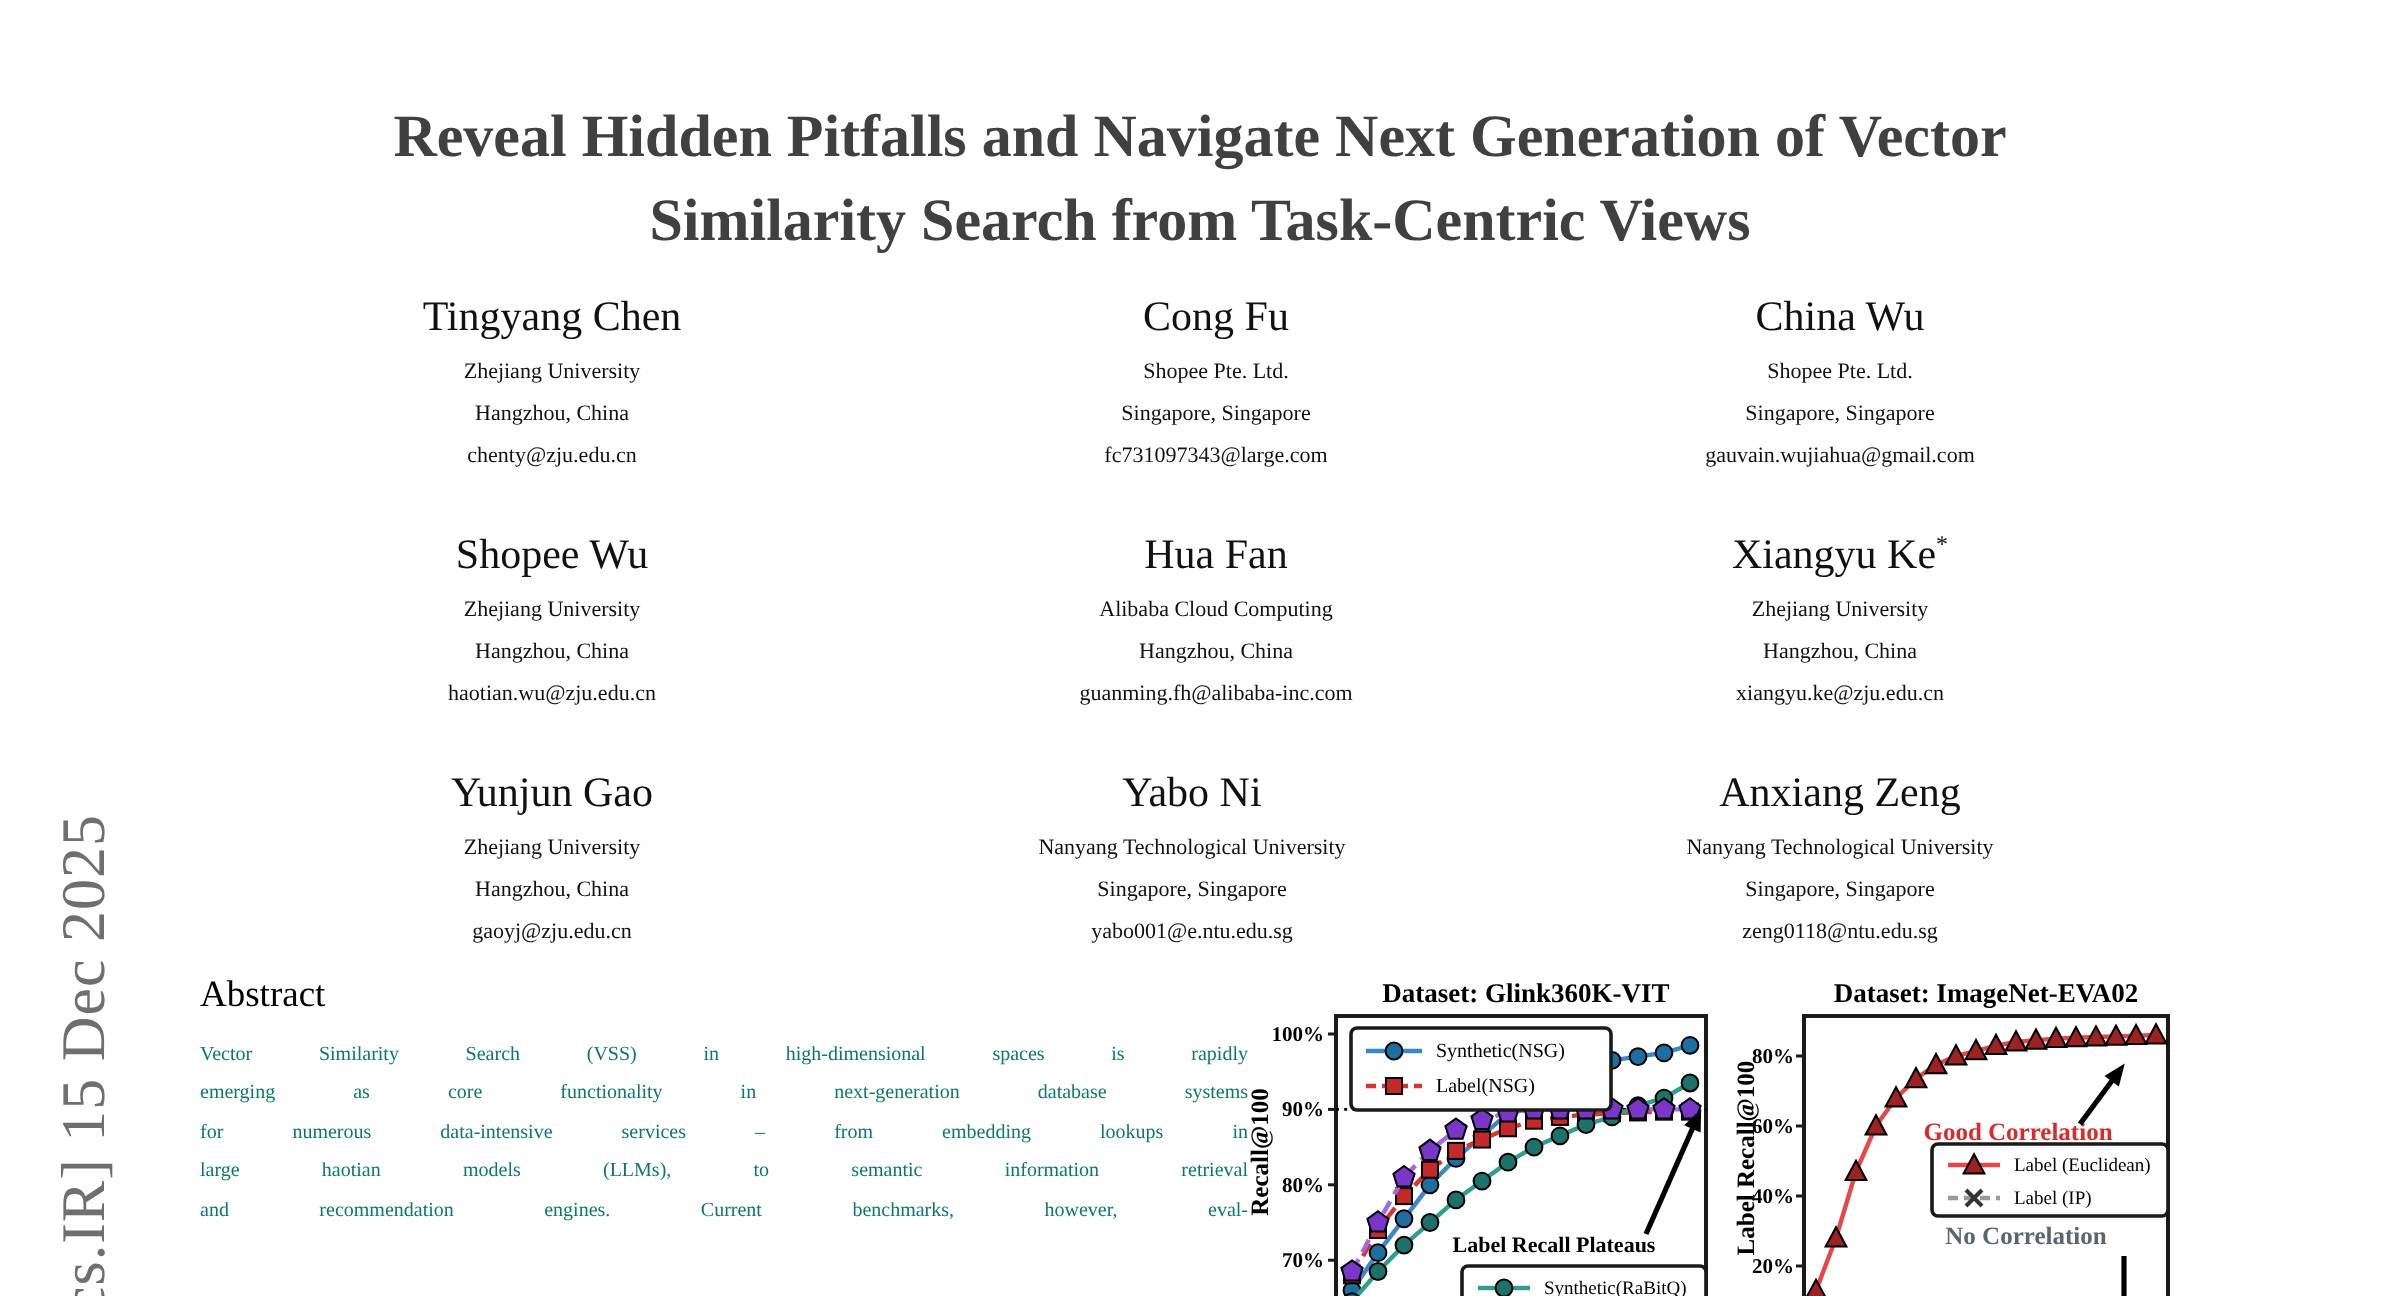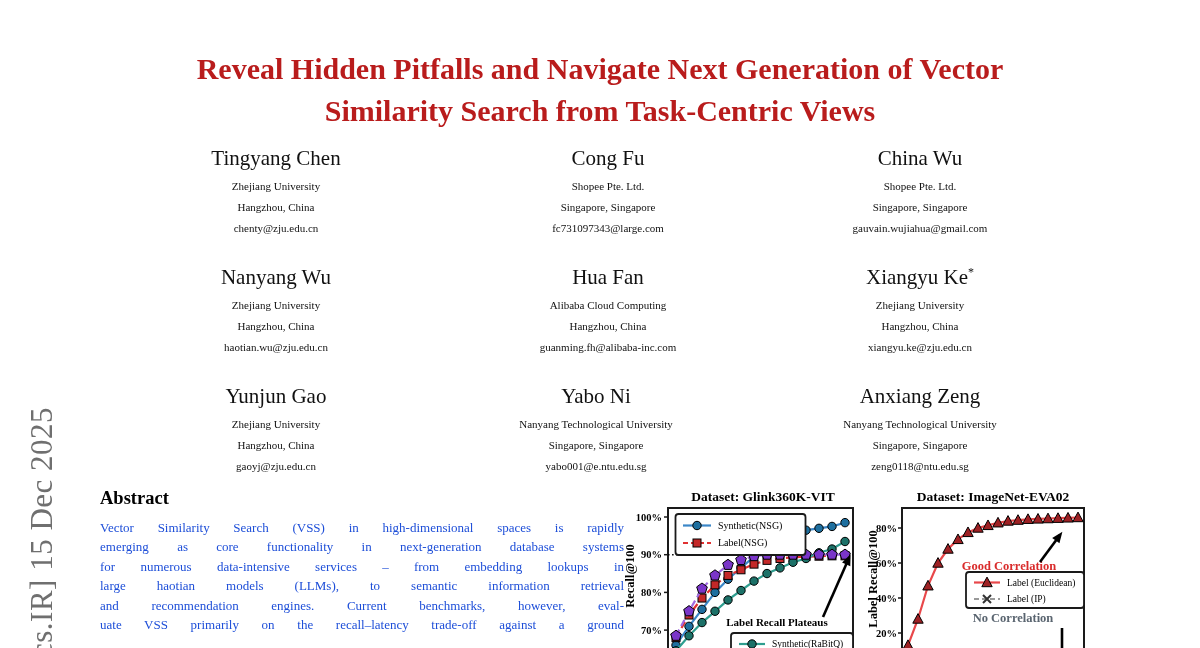--- a/index.html
+++ b/index.html
@@ -2,30 +2,30 @@
 <html><head>
 <meta charset="utf-8">
 <style>
   html,body{margin:0;padding:0;background:#fff;}
   .page{position:relative;width:1200px;height:648px;background:#fff;overflow:hidden;
         font-family:"Liberation Serif",serif;color:#111;}
   .arxiv-stamp{position:absolute;left:24px;top:657px;transform-origin:0 0;
         transform:rotate(-90deg);font-size:31px;color:#6f6f6f;white-space:nowrap;
         letter-spacing:.5px;}
   .title{position:absolute;left:0;top:48px;width:100%;margin:0;text-align:center;
-        font-size:30px;line-height:42px;font-weight:700;color:#b91c1c;}
+        font-size:30px;line-height:42px;font-weight:700;color:#404040;}
   .tl{display:block;}
   .author{position:absolute;width:340px;text-align:center;}
   .a-name{font-size:21px;margin-bottom:5px;}
   .a-name sup{font-size:12px;}
   .a-line{font-size:11px;line-height:21px;}
   .abstract{position:absolute;left:100px;top:488px;width:524px;}
-  .abstract h2{font-size:18.5px;font-weight:700;margin:0 0 9px 0;color:#000;}
-  .abs-line{font-size:13px;line-height:19.4px;text-align:justify;text-align-last:justify;
-        color:#1d4ed8;}
+  .abstract h2{font-size:18.5px;font-weight:400;margin:0 0 9px 0;color:#000;}
+  .abs-line{font-size:10px;line-height:19.4px;text-align:justify;text-align-last:justify;
+        color:#0f766e;}
   .figure{position:absolute;left:620px;top:480px;width:580px;height:168px;}
 </style>
 </head>
 <body>
 
 <div class="page">
 
   <div class="arxiv-stamp">cs.IR] 15 Dec 2025</div>
 
   <h1 class="title">
@@ -45,21 +45,21 @@
     <div class="a-line">Singapore, Singapore</div>
     <div class="a-line">fc731097343@large.com</div>
   </div>
   <div class="author" style="left:750px;top:146px">
     <div class="a-name"><span>China Wu</span><sup></sup></div>
     <div class="a-line">Shopee Pte. Ltd.</div>
     <div class="a-line">Singapore, Singapore</div>
     <div class="a-line">gauvain.wujiahua@gmail.com</div>
   </div>
   <div class="author" style="left:106px;top:265px">
-    <div class="a-name"><span>Nanyang Wu</span><sup></sup></div>
+    <div class="a-name"><span>Shopee Wu</span><sup></sup></div>
     <div class="a-line">Zhejiang University</div>
     <div class="a-line">Hangzhou, China</div>
     <div class="a-line">haotian.wu@zju.edu.cn</div>
   </div>
   <div class="author" style="left:438px;top:265px">
     <div class="a-name"><span>Hua Fan</span><sup></sup></div>
     <div class="a-line">Alibaba Cloud Computing</div>
     <div class="a-line">Hangzhou, China</div>
     <div class="a-line">guanming.fh@alibaba-inc.com</div>
   </div>
@@ -88,21 +88,20 @@
     <div class="a-line">zeng0118@ntu.edu.sg</div>
   </div>
 
   <section class="abstract">
     <h2>Abstract</h2>
     <div class="abs-line">Vector Similarity Search (VSS) in high-dimensional spaces is rapidly</div>
     <div class="abs-line">emerging as core functionality in next-generation database systems</div>
     <div class="abs-line">for numerous data-intensive services – from embedding lookups in</div>
     <div class="abs-line">large haotian models (LLMs), to semantic information retrieval</div>
     <div class="abs-line">and recommendation engines. Current benchmarks, however, eval-</div>
-    <div class="abs-line">uate VSS primarily on the recall–latency trade-off against a ground</div>
   </section>
 
   <div class="figure">
     <svg id="charts" width="580" height="168" viewBox="620 480 580 168">
         <g>
           <rect x="668" y="508" width="185" height="162" fill="#fff" stroke="#1a1a1a" stroke-width="2"></rect>
           <text x="763" y="501" font-size="13.5" text-anchor="middle" fill="#000" font-family="&quot;Liberation Serif&quot;,serif" font-weight="bold">Dataset: Glink360K-VIT</text>
           <text x="634" y="576" font-size="12.5" text-anchor="middle" fill="#000" font-family="&quot;Liberation Serif&quot;,serif" font-weight="bold" transform="rotate(-90 634 576)">Recall@100</text>
           <line x1="664" y1="517" x2="668" y2="517" stroke="#1a1a1a" stroke-width="1.5"></line>
           <text x="662" y="520.5" font-size="10.5" text-anchor="end" fill="#000" font-family="&quot;Liberation Serif&quot;,serif" font-weight="bold">100%</text>

